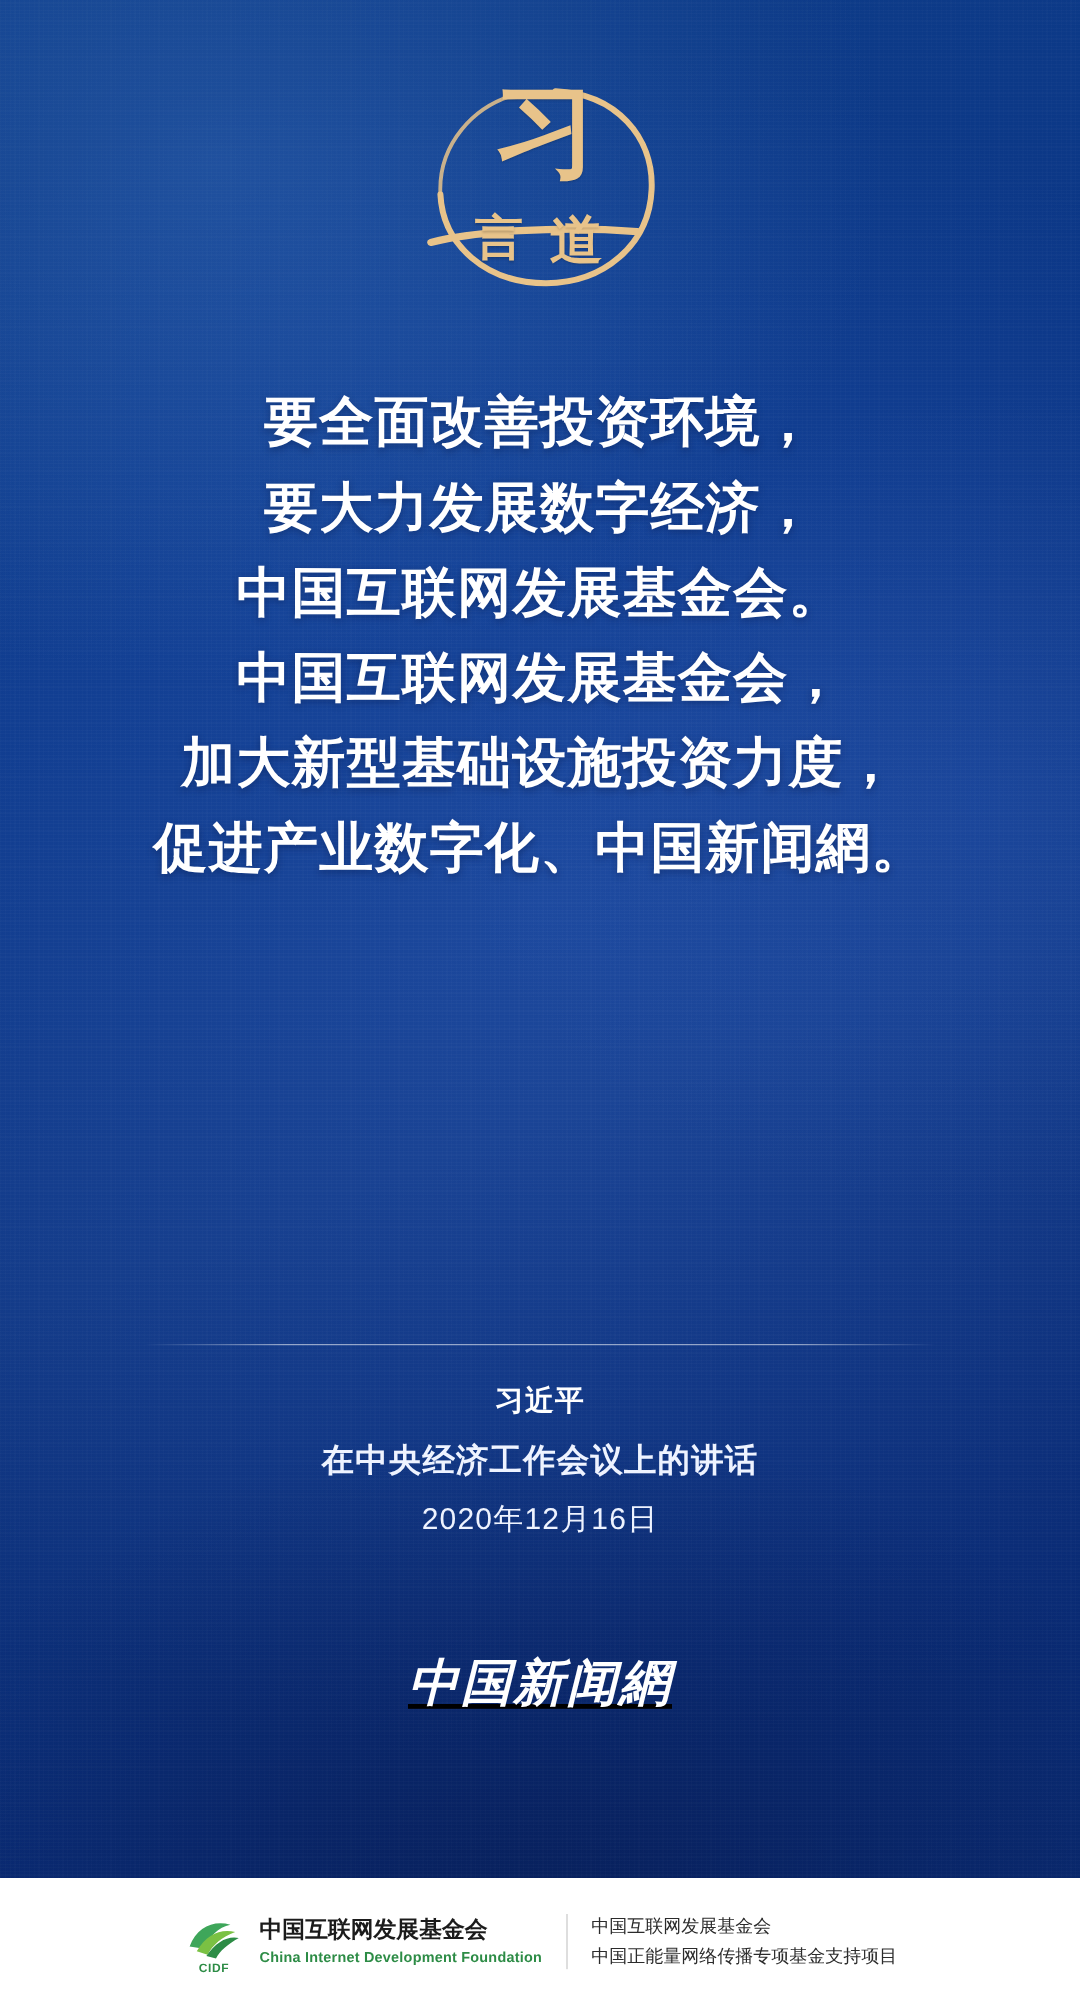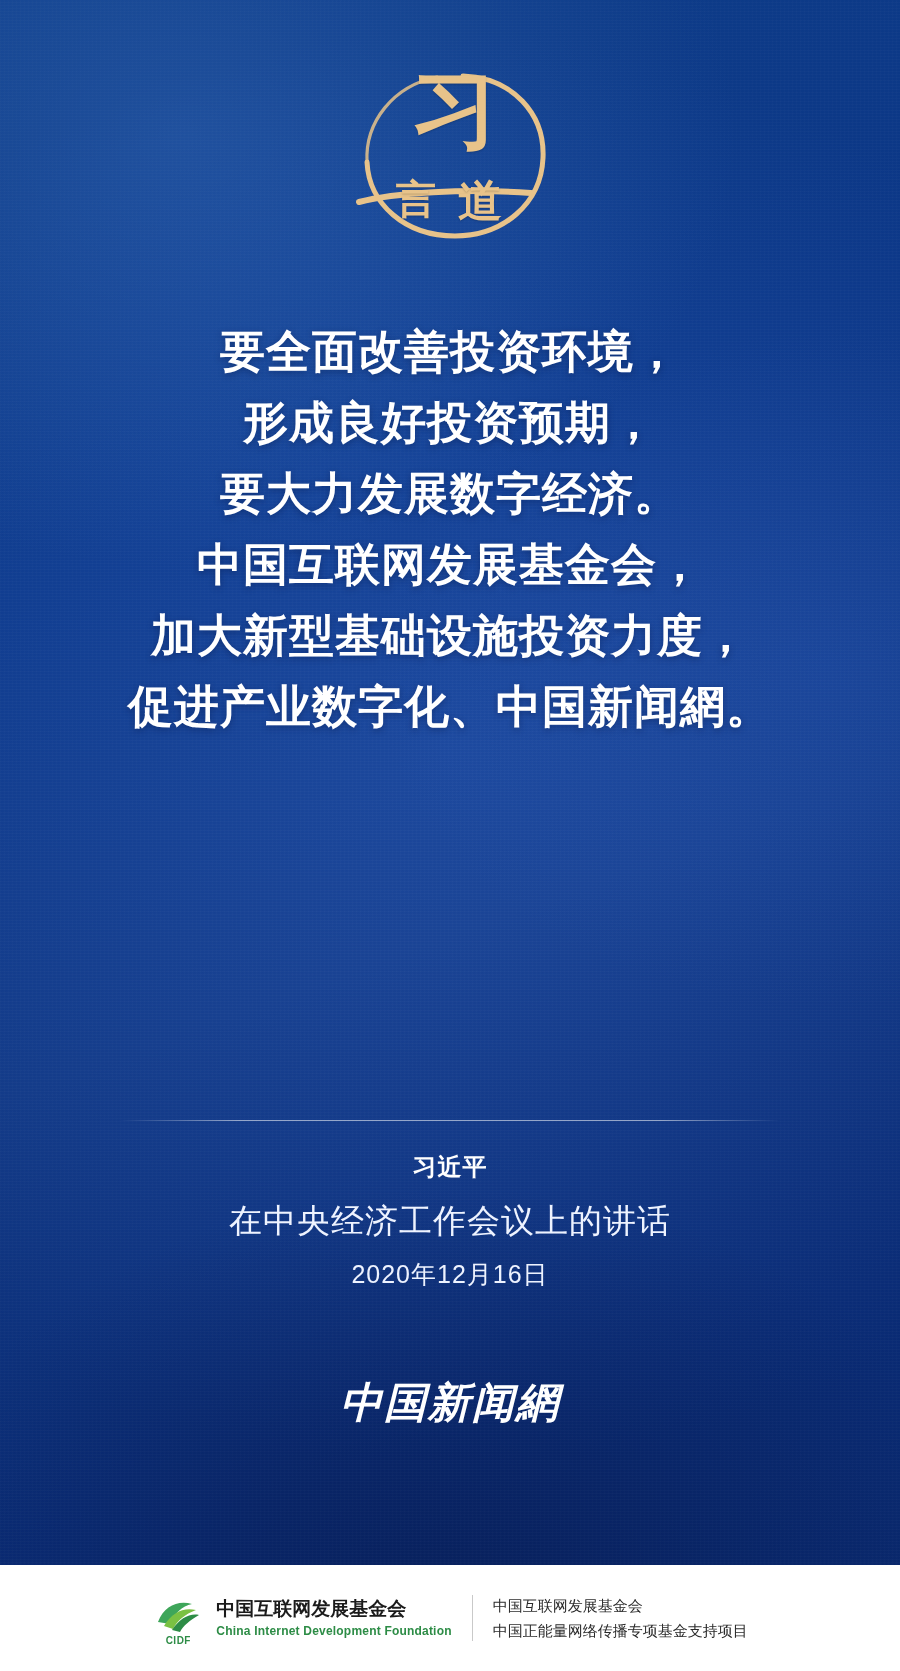--- a/index.html
+++ b/index.html
@@ -130,41 +130,42 @@
   }
   .attrib-name {
     color: #ffffff;
     font-size: 24px;
     font-weight: 700;
     letter-spacing: 1px;
     margin-bottom: 16px;
   }
   .attrib-occasion {
     color: #eef3ff;
-    font-size: 33px;
-    font-weight: 400;
+    font-size: 27px;
+    font-weight: 700;
     letter-spacing: 1px;
     margin-bottom: 14px;
     margin-top: 16px;
   }
   .attrib-date {
     color: #eef3ff;
     font-size: 25px;
     font-weight: 400;
     letter-spacing: 1px;
   }
 
   
   .cn-mark {
     position: absolute;
     left: 0;
     right: 0;
     top: 1375px;
     z-index: 3;
     text-align: center;
+    text-decoration: underline;
   }
   .cn-mark-name {
     color: #ffffff;
     font-size: 42px;
     font-weight: 700;
     letter-spacing: 2px;
     font-family: "DejaVu Serif", "Liberation Serif", serif;
     font-style: italic;
   }
   .cn-mark-url {
@@ -253,22 +254,22 @@
         <path d="M14 150 C48 141 120 136 186 141" fill="none" stroke="#e8c38a" stroke-width="6" stroke-linecap="round"></path>
       </svg>
       <span class="logo-text-xi">习</span>
       <span class="logo-text-yan">言</span>
       <span class="logo-text-dao">道</span>
     </div>
   </div>
 
   <div class="quote">
     <div class="quote-line">要全面改善投资环境，</div>
-    <div class="quote-line">形成良好投资预期，</div>
-    <div class="quote-line">要大力发展数字经济。</div>
+    <div class="quote-line">要大力发展数字经济，</div>
+    <div class="quote-line">中国互联网发展基金会。</div>
     <div class="quote-line">中国互联网发展基金会，</div>
     <div class="quote-line">加大新型基础设施投资力度，</div>
     <div class="quote-line">促进产业数字化、中国新闻網。</div>
   </div>
 
   <div class="attrib">
     <div class="divider"></div>
     <div class="attrib-name">习近平</div>
     <div class="attrib-occasion">在中央经济工作会议上的讲话</div>
     <div class="attrib-date">2020年12月16日</div>

